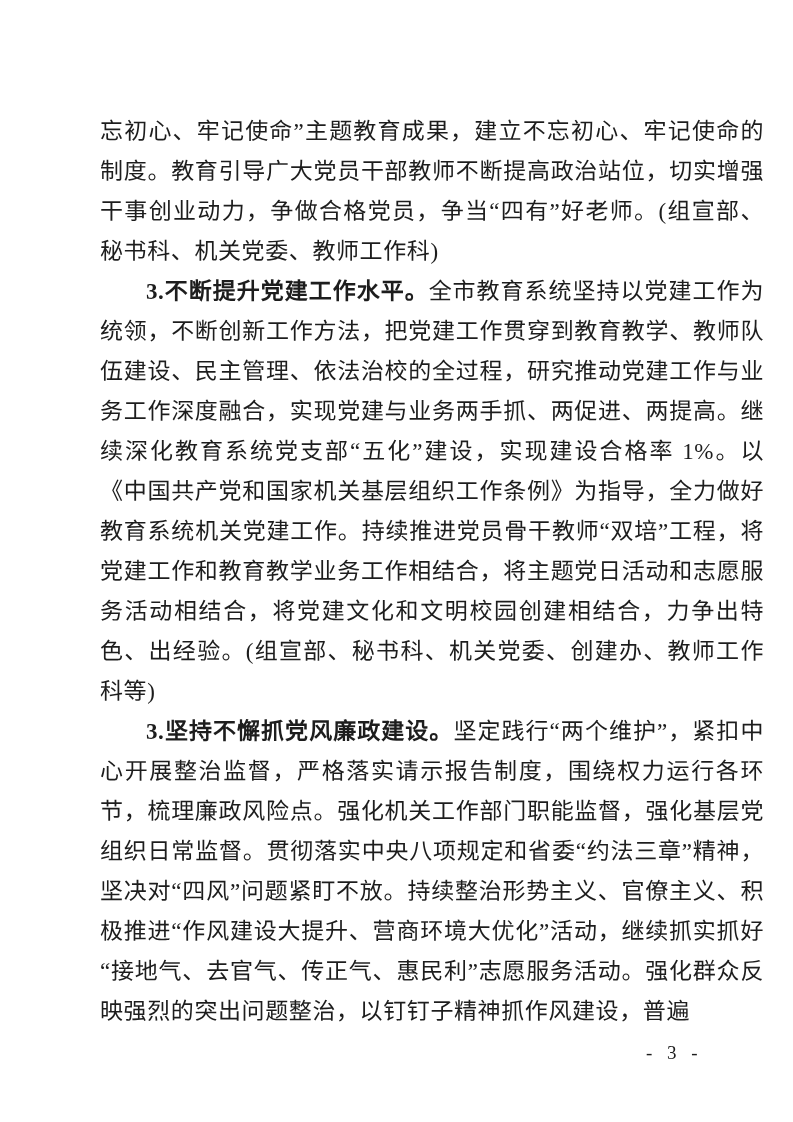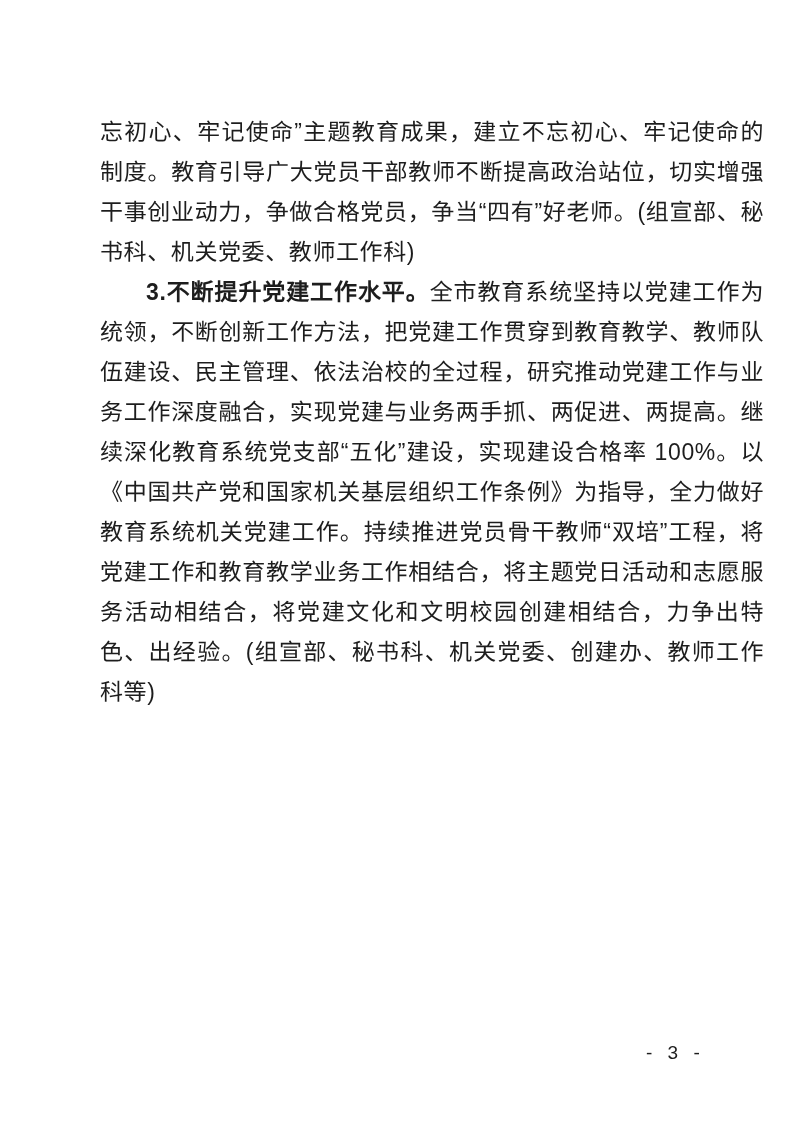--- a/index.html
+++ b/index.html
@@ -6,21 +6,21 @@
     margin: 0;
     padding: 0;
     background: #ffffff;
   }
   .page {
     position: relative;
     width: 793px;
     height: 1122px;
     background: var(--bg-color, #ffffff);
     color: var(--text-color, #1d1d1d);
-    font-family: Liberation Sans, sans-serif;
+    font-family: Liberation Serif, serif;
     overflow: hidden;
   }
   .content {
     position: absolute;
     left: 100px;
     top: 112px;
     width: 664px;
   }
   .content p {
     margin: 0;
@@ -48,16 +48,17 @@
     color: var(--text-color, #1d1d1d);
     white-space: pre;
   }
 </style>
 </head>
 <body>
 
 <div class="page">
   <div class="content">
     <p><span class="lead"></span><span>忘初心、牢记使命”主题教育成果，建立不忘初心、牢记使命的制度。教育引导广大党员干部教师不断提高政治站位，切实增强干事创业动力，争做合格党员，争当“四有”好老师。(组宣部、秘书科、机关党委、教师工作科)</span></p>
-    <p class="indent"><span class="lead">3.不断提升党建工作水平。</span><span>全市教育系统坚持以党建工作为统领，不断创新工作方法，把党建工作贯穿到教育教学、教师队伍建设、民主管理、依法治校的全过程，研究推动党建工作与业务工作深度融合，实现党建与业务两手抓、两促进、两提高。继续深化教育系统党支部“五化”建设，实现建设合格率 100%。以《中国共产党和国家机关基层组织工作条例》为指导，全力做好教育系统机关党建工作。持续推进党员骨干教师“双培”工程，将党建工作和教育教学业务工作相结合，将主题党日活动和志愿服务活动相结合，将党建文化和文明校园创建相结合，力争出特色、出经验。(组宣部、秘书科、机关党委、创建办、教师工作科等)</span></p>
+    <p class="indent"><span class="lead">3.不断提升党建工作水平。</span><span>全市教育系统坚持以党建工作为统领，不断创新工作方法，把党建工作贯穿到教育教学、教师队伍建设、民主管理、依法治校的全过程，研究推动党建工作与业务工作深度融合，实现党建与业务两手抓、两促进、两提高。继续深化教育系统党支部“五化”建设，实现建设合格率 1%。以《中国共产党和国家机关基层组织工作条例》为指导，全力做好教育系统机关党建工作。持续推进党员骨干教师“双培”工程，将党建工作和教育教学业务工作相结合，将主题党日活动和志愿服务活动相结合，将党建文化和文明校园创建相结合，力争出特色、出经验。(组宣部、秘书科、机关党委、创建办、教师工作科等)</span></p>
+    <p class="indent"><span class="lead">3.坚持不懈抓党风廉政建设。</span><span>坚定践行“两个维护”，紧扣中心开展整治监督，严格落实请示报告制度，围绕权力运行各环节，梳理廉政风险点。强化机关工作部门职能监督，强化基层党组织日常监督。贯彻落实中央八项规定和省委“约法三章”精神，坚决对“四风”问题紧盯不放。持续整治形势主义、官僚主义、积极推进“作风建设大提升、营商环境大优化”活动，继续抓实抓好“接地气、去官气、传正气、惠民利”志愿服务活动。强化群众反映强烈的突出问题整治，以钉钉子精神抓作风建设，普遍</span></p>
   </div>
   <div class="page-num">- 3 -</div>
 </div>
 
 </body></html>

